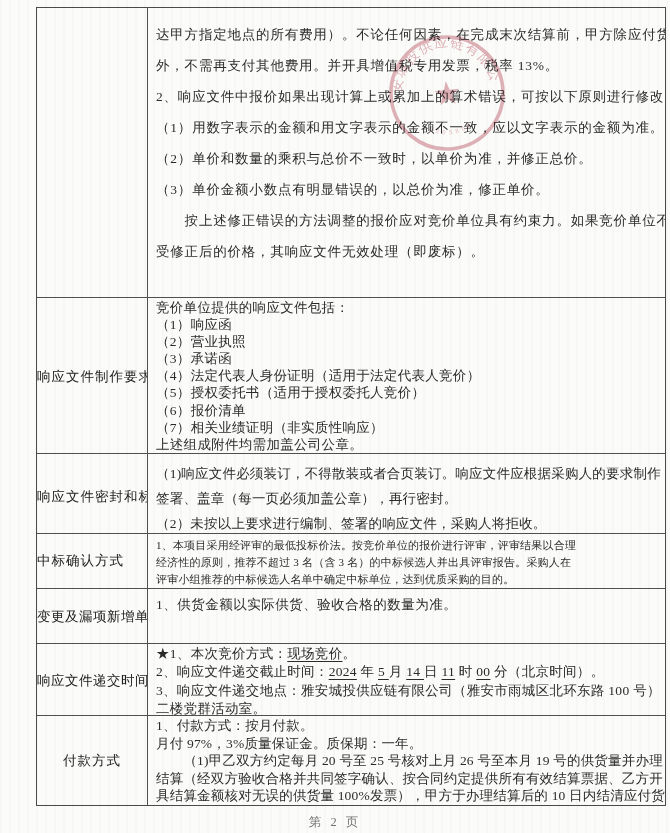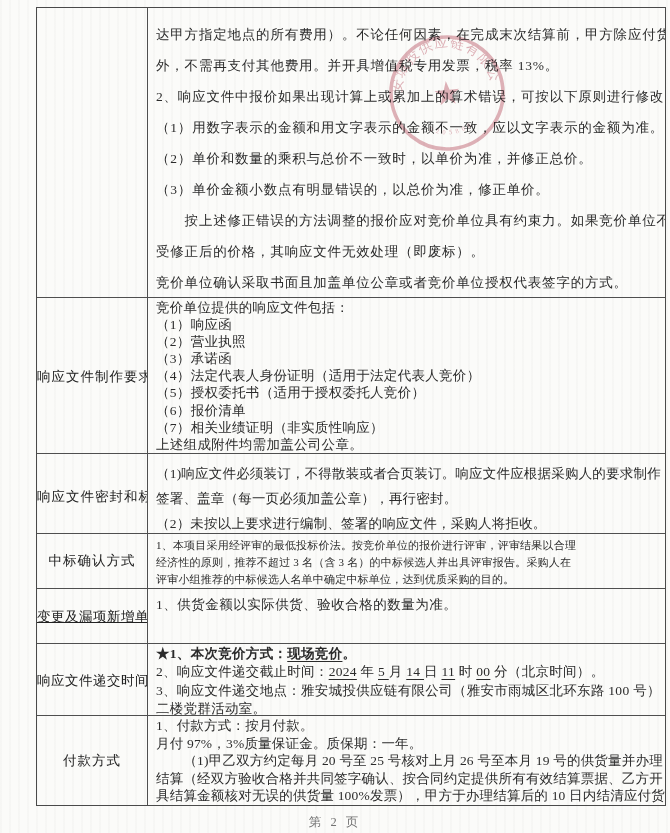--- a/index.html
+++ b/index.html
@@ -28,29 +28,29 @@
 
   .r1 { height:290px; }
   .r1 .ccell { padding-top:11px; font-size:13.5px; line-height:31px; letter-spacing:0.8px; }
   .r2 { height:156px; }
   .r2 .hcell { padding-top:2px; line-height:28px; }
   .r2 .ccell { padding-top:1px; font-size:13.5px; line-height:17.1px; letter-spacing:0.3px; }
   .r3 { height:80px; }
   .r3 .hcell { padding-top:7px; line-height:26px; }
   .r3 .ccell { padding-top:7px; font-size:13.5px; line-height:25px; letter-spacing:0.2px; }
   .r4 { height:55px; }
-  .r4 .hcell { justify-content:center; }
+  .r4 .hcell { }
   .r4 .ccell { padding-top:3px; font-size:11px; line-height:16.8px; letter-spacing:0.2px; }
   .r5 { height:55px; }
-  .r5 .hcell { padding-top:1px; line-height:28px; letter-spacing:0.5px;text-decoration:underline; }
+  .r5 .hcell { padding-top:1px; line-height:28px; letter-spacing:0.5px; }
   .r5 .ccell { padding-top:7px; font-size:13.5px; line-height:17px; letter-spacing:0.5px; }
   .r6 { height:72px; }
   .r6 .hcell { padding-top:3px; line-height:30px; letter-spacing:0.5px; }
   .r6 .ccell { padding-top:1px; font-size:13.5px; line-height:18.4px; letter-spacing:0.3px; }
-  .r6 .ccell .tline:first-child { font-weight:bold; }
+  .r6 .ccell .tline:first-child { font-weight:normal; }
   .r7 { height:89px; }
   .r7 .hcell { justify-content:center;font-family:Liberation Serif, serif; }
   .r7 .ccell { padding-top:1px; font-size:13.5px; line-height:17.5px; letter-spacing:0.2px; }
 
   .seal {
     position:absolute; left:386px; top:32px; width:122px; height:122px;
     opacity:0.42; mix-blend-mode:multiply; transform:rotate(-6deg);
     pointer-events:none;
   }
   .footer {
@@ -67,21 +67,20 @@
     <div class="hcell"></div>
     <div class="ccell">
         <div class="tline">达甲方指定地点的所有费用）。不论任何因素，在完成末次结算前，甲方除应付货款</div>
         <div class="tline">外，不需再支付其他费用。并开具增值税专用发票，税率 13%。</div>
         <div class="tline">2、响应文件中报价如果出现计算上或累加上的算术错误，可按以下原则进行修改：</div>
         <div class="tline">（1）用数字表示的金额和用文字表示的金额不一致，应以文字表示的金额为准。</div>
         <div class="tline">（2）单价和数量的乘积与总价不一致时，以单价为准，并修正总价。</div>
         <div class="tline">（3）单价金额小数点有明显错误的，以总价为准，修正单价。</div>
         <div class="tline">　　按上述修正错误的方法调整的报价应对竞价单位具有约束力。如果竞价单位不接</div>
         <div class="tline">受修正后的价格，其响应文件无效处理（即废标）。</div>
-        <div class="tline">竞价单位确认采取书面且加盖单位公章或者竞价单位授权代表签字的方式。</div>
       </div>
   </div>
 
   <div class="row r2">
     <div class="hcell">
         <div class="tline">响应文件</div>
         <div class="tline">制作要求</div>
       </div>
     <div class="ccell">
         <div class="tline">竞价单位提供的响应文件包括：</div>

